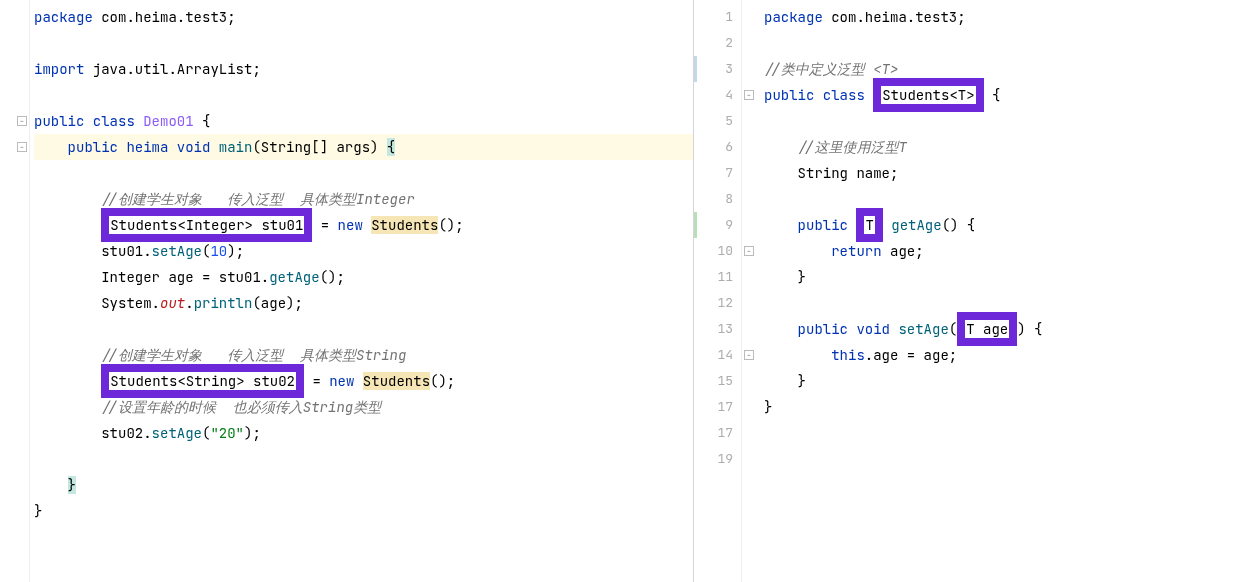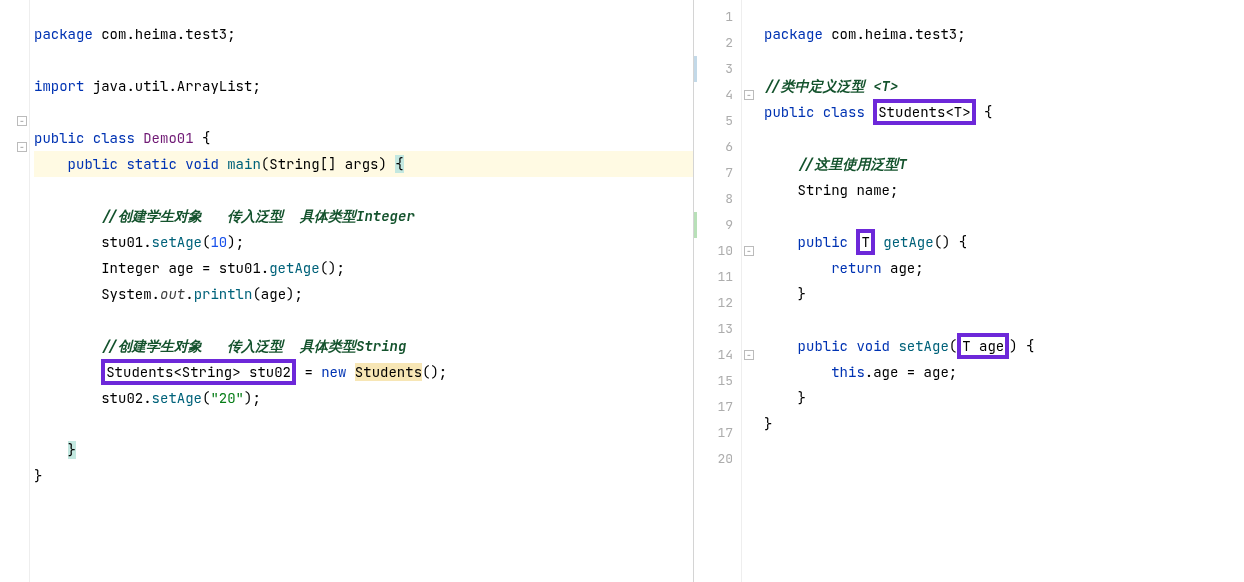--- a/index.html
+++ b/index.html
@@ -44,41 +44,41 @@
     .ln {
       height: 26px;
       line-height: 26px;
       color: #adadad;
       font-size: 13px;
       padding-right: 8px;
       position: relative;
     }
     .code-area {
       flex: 1;
-      padding-top: 21px;
+      padding-top: 4px;
       padding-left: 4px;
       position: relative;
     }
     .line {
       height: 26px;
       line-height: 26px;
       white-space: pre;
       position: relative;
     }
     .kw { color: #0033b3; }
     .pkg { color: #000000; }
-    .cls { color: #701a75; }
+    .cls { color: #8b5cf6; }
     .str { color: #067d17; }
     .num { color: #1750eb; }
-    .comment { color: #14532d; font-style: italic; font-weight: bold; }
-    .static-field { color: #404040; font-style: italic; text-align: right; }
+    .comment { color: #737373; font-style: italic; }
+    .static-field { color: #b91c1c; font-style: italic; text-align: right; }
     .method { color: #00627a; }
     .hl-yellow { background: #f7e6b5; }
     .hl-caret { background: #c3e8e0; }
-    .redbox { border: 4px solid #6d28d9; padding: 0 1px; }
+    .redbox { border: 8px solid #6d28d9; padding: 0 1px; }
     .warning-badge {
       position: absolute;
       top: 4px;
       right: 18px;
       font-size: 11px;
       color: #999;
       display: flex;
       align-items: center;
       gap: 3px;
     }
@@ -164,29 +164,31 @@
         <div class="ln"></div>
         <div class="ln"></div>
         <div class="ln"></div>
     </div>
     <div class="code-area">
       <div class="line"><span class="kw">package </span><span class="pkg">com.heima.test3</span><span>;</span></div>
       <div class="line"></div>
       <div class="line"><span class="kw">import </span><span class="pkg">java.util.ArrayList</span><span>;</span></div>
       <div class="line"></div>
       <div class="line"><span class="kw">public class </span><span class="cls">Demo01 </span><span>{</span></div>
-      <div class="line line-cursor">    <span class="kw">public static </span><span class="kw">void </span><span class="method">main</span><span>(</span><span>String</span><span>[] </span><span>args) </span><span class="hl-caret">{</span></div>
+      <div class="line line-cursor">    <span class="kw">public heima </span><span class="kw">void </span><span class="method">main</span><span>(</span><span>String</span><span>[] </span><span>args) </span><span class="hl-caret">{</span></div>
       <div class="line"></div>
       <div class="line">        <span class="comment">//创建学生对象   传入泛型  具体类型Integer</span></div>
+      <div class="line">        <span class="redbox">Students&lt;Integer&gt; stu01</span><span> = </span><span class="kw">new </span><span class="hl-yellow">Students</span><span>();</span></div>
       <div class="line">        <span>stu01.</span><span class="method">setAge</span><span>(</span><span class="num">10</span><span>);</span></div>
       <div class="line">        <span>Integer </span><span>age = stu01.</span><span class="method">getAge</span><span>();</span></div>
       <div class="line">        <span>System.</span><span class="static-field">out</span><span>.</span><span class="method">println</span><span>(age);</span></div>
       <div class="line"></div>
       <div class="line">        <span class="comment">//创建学生对象   传入泛型  具体类型String</span></div>
       <div class="line">        <span class="redbox">Students&lt;String&gt; stu02</span><span> = </span><span class="kw">new </span><span class="hl-yellow">Students</span><span>();</span></div>
+      <div class="line">        <span class="comment">//设置年龄的时候  也必须传入String类型</span></div>
       <div class="line">        <span>stu02.</span><span class="method">setAge</span><span>(</span><span class="str">"20"</span><span>);</span></div>
       <div class="line"></div>
       <div class="line">    <span class="hl-caret">}</span></div>
       <div class="line"><span>}</span></div>
     </div>
   </div>
 </div>
 
 <div class="pane pane-right">
   <div class="annotation-red">类中定义泛型</div>
@@ -202,21 +204,21 @@
       <div class="ln">8</div>
       <div class="ln"><span class="line-added-marker"></span><span>9</span></div>
       <div class="ln">10</div>
       <div class="ln">11</div>
       <div class="ln">12</div>
       <div class="ln">13</div>
       <div class="ln">14</div>
       <div class="ln">15</div>
       <div class="ln">17</div>
       <div class="ln">17</div>
-      <div class="ln">20</div>
+      <div class="ln">19</div>
     </div>
     <div class="right-pane-gutter-icons">
       <div class="gutter-icon-slot"></div>
         <div class="gutter-icon-slot"></div>
         <div class="gutter-icon-slot"></div>
       <div class="gutter-icon-slot">
           <span class="fold-marker" style="right:auto;left:2px;">−</span>
         </div>
       <div class="gutter-icon-slot"></div>
         <div class="gutter-icon-slot"></div>

